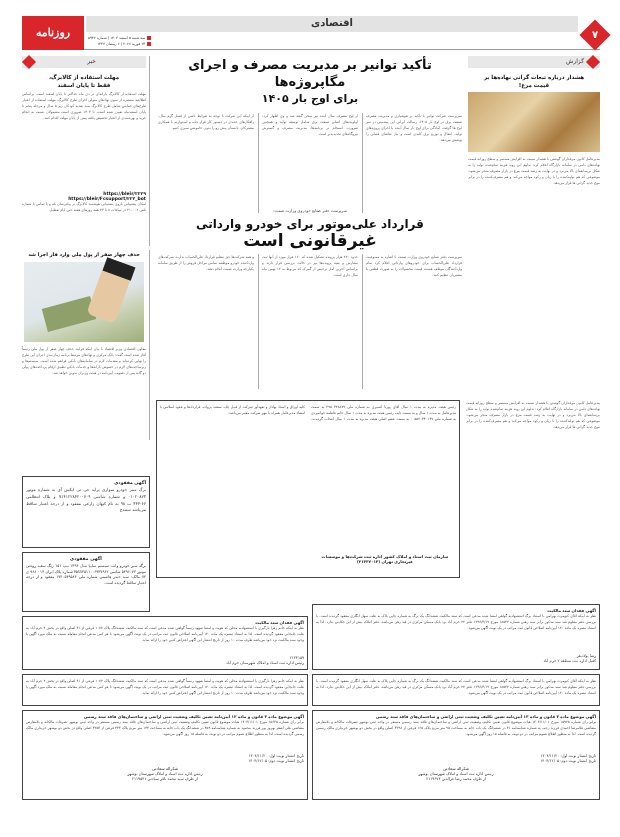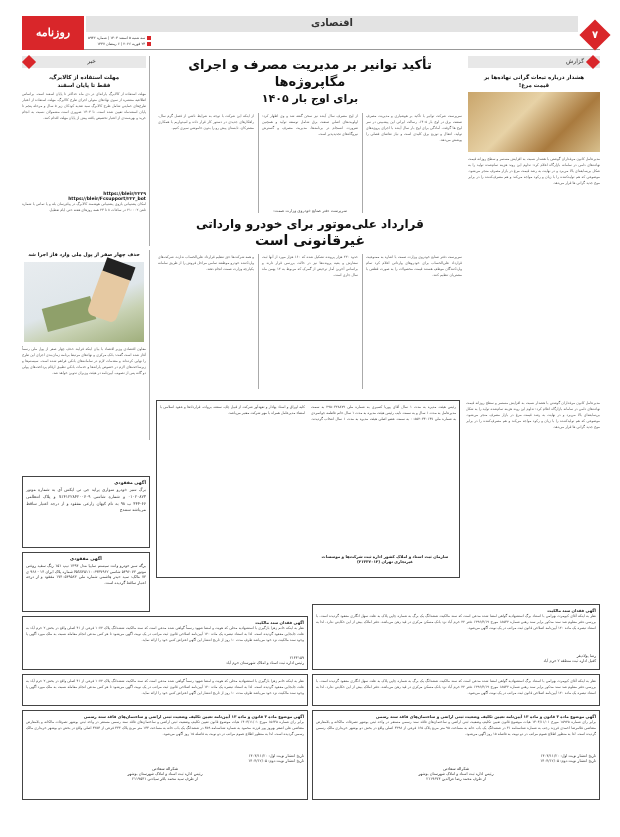--- a/index.html
+++ b/index.html
@@ -57,21 +57,21 @@
   <div style="display:flex;gap:4px;margin-top:6px;">
     <div class="txt colrule" style="flex:1;height:100px;padding-left:3px">سرپرست شرکت توانیر با تأکید بر هوشیاری و مدیریت مصرف صنعت برق در اوج بار ۱۴۰۵، رسالت ایرانی این پیشبینی در سر لوح ها گرفت. آمادگی برای اوج بار سال آینده با اجرای پروژه‌های تولید، انتقال و توزیع برق کلیدی است و نیاز تقاضای فصلی را پوشش می‌دهد.</div>
     <div class="txt colrule" style="flex:1;height:100px;padding-left:3px">از اوج مصرف سال آینده نیز سخن گفته شد و وی اظهار کرد: اولویت‌های اصلی صنعت برق شامل توسعه تولید و همچنین ضرورت انسجام در برنامه‌ها، مدیریت مصرف و گسترش نیروگاه‌های تجدیدپذیر است.</div>
     <div class="txt" style="flex:1;height:100px">از اینکه این شرکت با توجه به شرایط ناشی از فصل گرم سال، راهکارهای جدیدی در دستور کار قرار داده و امیدواریم با همکاری مشترکان، تابستان پیش رو را بدون خاموشی سپری کنیم.</div>
   </div>
 </div>
 <div class="abs" style="left:158px;top:208px;width:304px;font-size:4px;text-align:center;color:#444">سرپرست دفتر صنایع خودروی وزارت صمت:</div>
 
 <div class="abs" style="left:158px;top:216px;width:304px;height:180px;">
   <div class="h-main" style="font-size:12px;line-height:16px;">قرارداد علی‌موتور برای خودرو وارداتی</div>
-  <div class="h-main" style="font-size:14px;line-height:16px;">غیرقانونی است</div>
+  <div class="h-main" style="font-size:17px;line-height:16px;">غیرقانونی است</div>
   <div style="display:flex;gap:4px;margin-top:6px;">
     <div class="txt colrule" style="flex:1;height:135px;padding-left:3px">سرپرست دفتر صنایع خودروی وزارت صمت با اشاره به ممنوعیت قرارداد علی‌الحساب برای خودروهای وارداتی اعلام کرد تمام واردکنندگان موظف هستند قیمت محصولات را به صورت قطعی با مشتریان تنظیم کنند.</div>
     <div class="txt colrule" style="flex:1;height:135px;padding-left:3px">حدود ۲۲۰ هزار پرونده تشکیل شده که ۱۶۰ هزار مورد از آنها ثبت سفارش و بقیه پرونده‌ها نیز در حالت بررسی قرار دارند و براساس آخرین آمار ترخیص از گمرک که مربوط به ۱۲ بهمن ماه سال جاری است.</div>
     <div class="txt" style="flex:1;height:135px">و همه شرکت‌ها حق تنظیم قرارداد علی‌الحساب ندارند. شرکت‌های واردکننده خودرو موظفند تمامی مراحل فروش را از طریق سامانه یکپارچه وزارت صمت انجام دهند.</div>
   </div>
 </div>
 
 <div class="abs" style="left:22px;top:56px;width:128px;height:190px;border-right:1px solid #aaa;padding-right:3px">
   <div class="box-hd">
     <span class="ic" style="right:auto;left:2px"></span>

